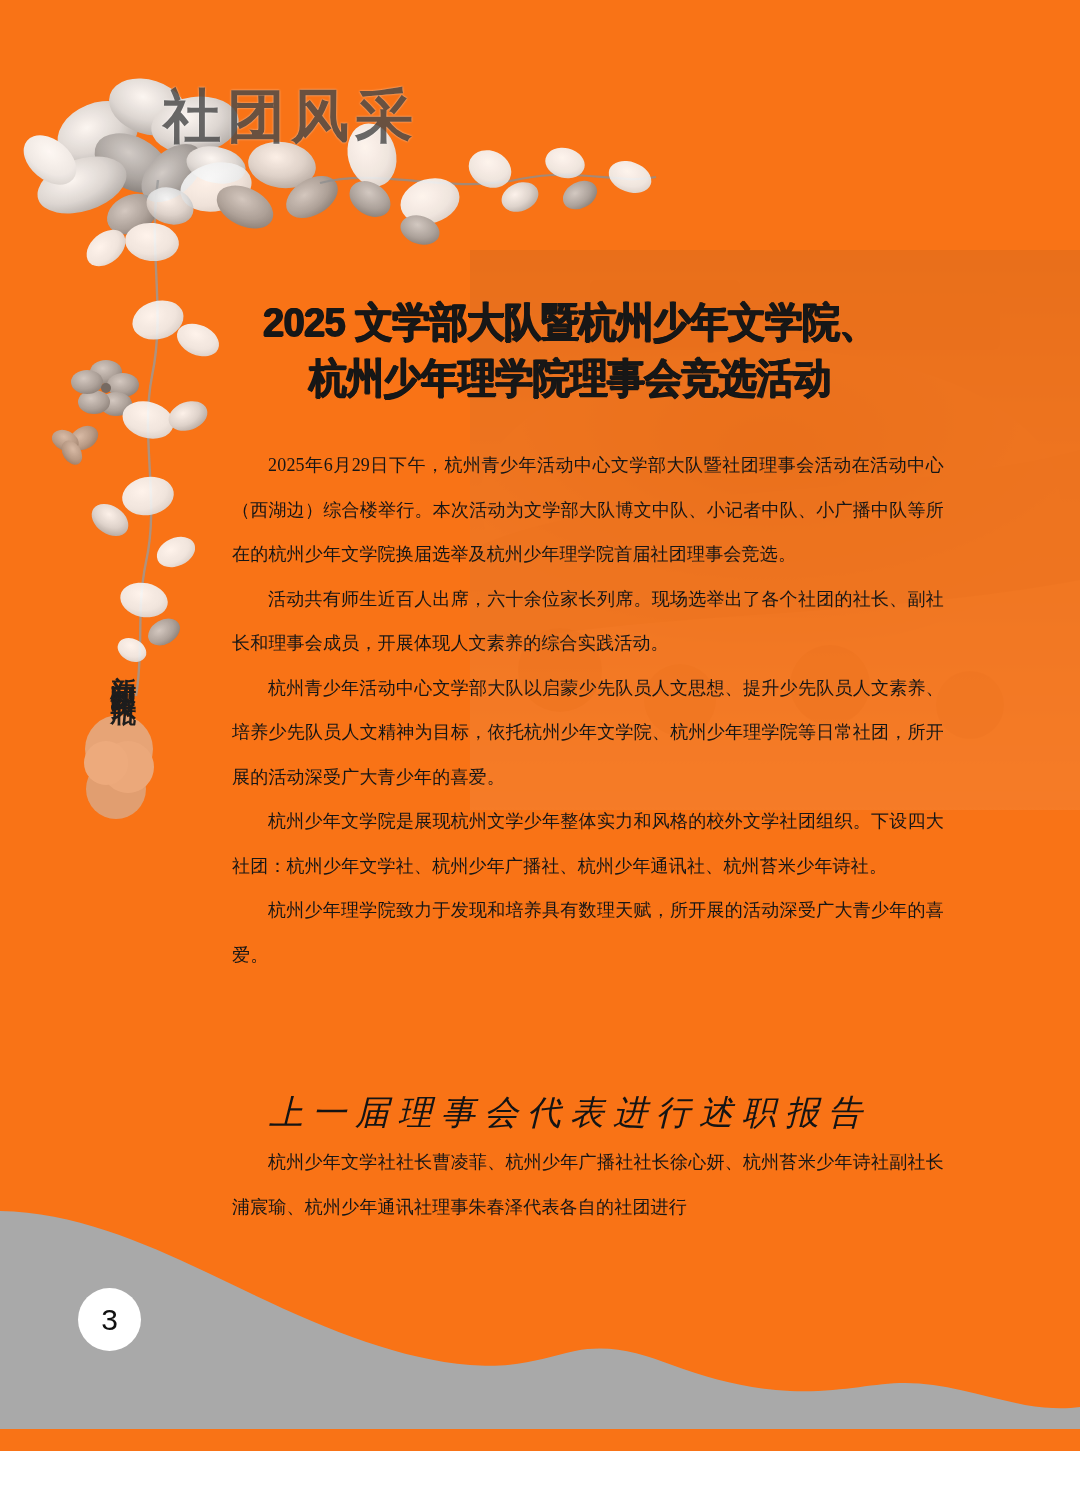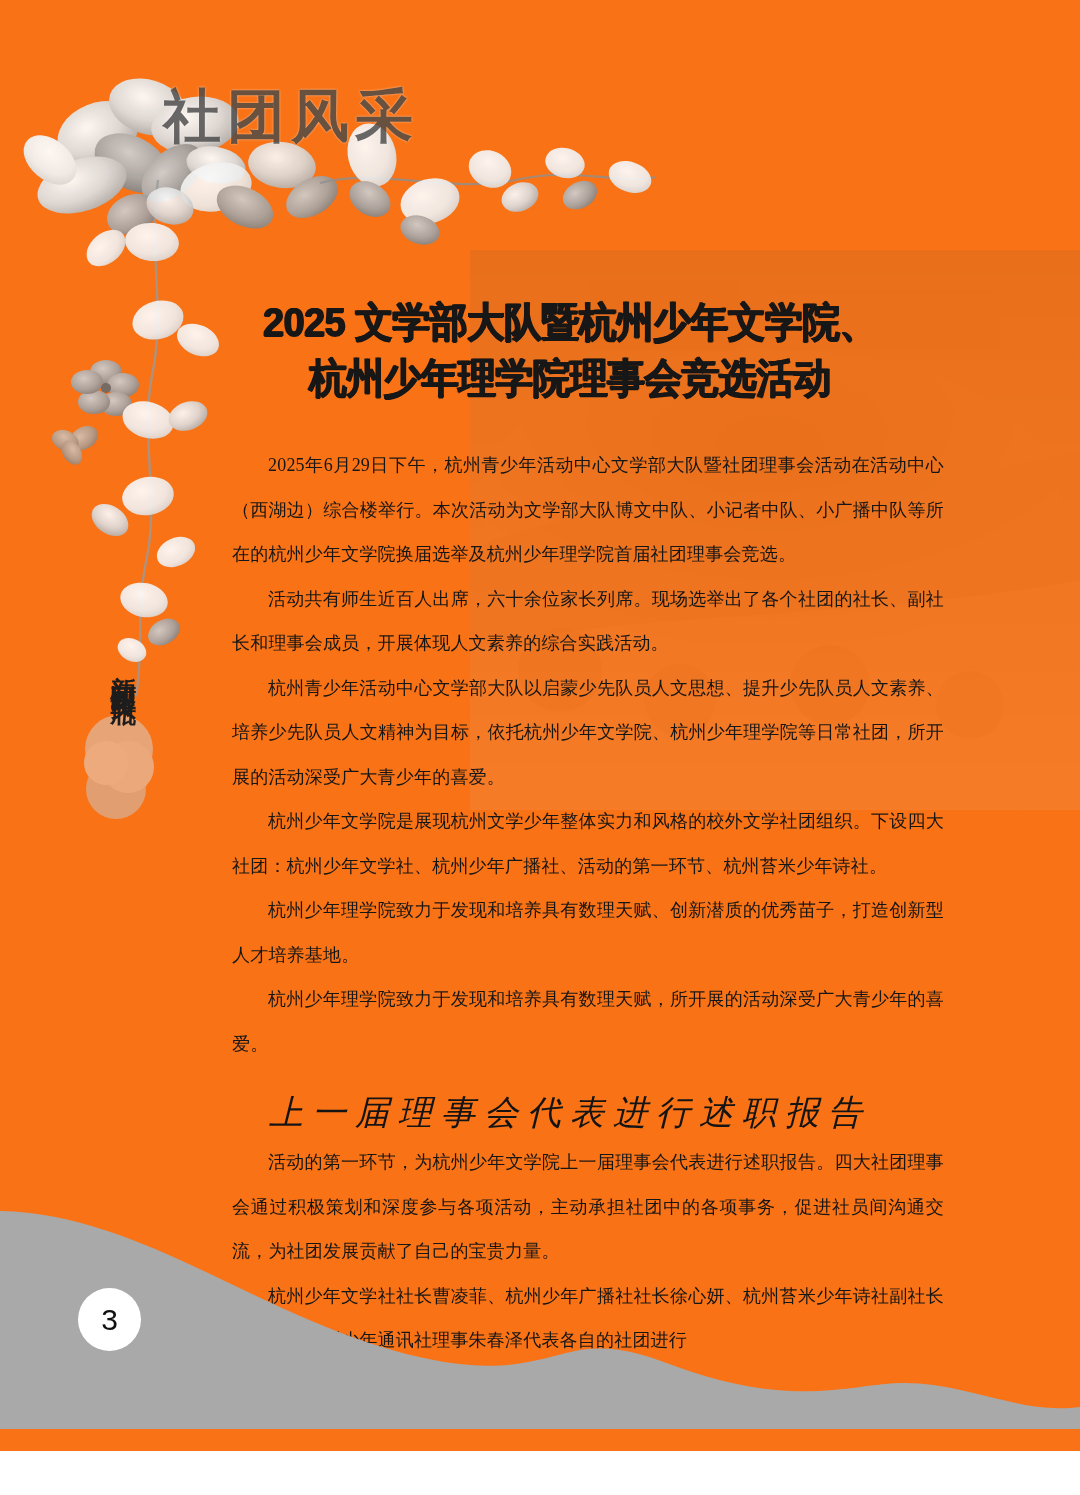--- a/index.html
+++ b/index.html
@@ -319,29 +319,27 @@
       <circle cx="46" cy="70" r="26" fill="#dedede"></circle>
       <circle cx="24" cy="66" r="22" fill="#e2e2e2"></circle>
     </svg>
     <div class="side-label">新闻罐头瓶</div>
   </div>
 
   <div class="article">
     <p class="para">2025年6月29日下午，杭州青少年活动中心文学部大队暨社团理事会活动在活动中心（西湖边）综合楼举行。本次活动为文学部大队博文中队、小记者中队、小广播中队等所在的杭州少年文学院换届选举及杭州少年理学院首届社团理事会竞选。</p>
     <p class="para">活动共有师生近百人出席，六十余位家长列席。现场选举出了各个社团的社长、副社长和理事会成员，开展体现人文素养的综合实践活动。</p>
     <p class="para">杭州青少年活动中心文学部大队以启蒙少先队员人文思想、提升少先队员人文素养、培养少先队员人文精神为目标，依托杭州少年文学院、杭州少年理学院等日常社团，所开展的活动深受广大青少年的喜爱。</p>
-    <p class="para">杭州少年文学院是展现杭州文学少年整体实力和风格的校外文学社团组织。下设四大社团：杭州少年文学社、杭州少年广播社、活动的第一环节、杭州苔米少年诗社。</p>
-    <p class="para">杭州少年理学院致力于发现和培养具有数理天赋、创新潜质的优秀苗子，打造创新型人才培养基地。</p>
+    <p class="para">杭州少年文学院是展现杭州文学少年整体实力和风格的校外文学社团组织。下设四大社团：杭州少年文学社、杭州少年广播社、杭州少年通讯社、杭州苔米少年诗社。</p>
     <p class="para">杭州少年理学院致力于发现和培养具有数理天赋，所开展的活动深受广大青少年的喜爱。</p>
   </div>
 
   <h2 class="sub-heading">上一届理事会代表进行述职报告</h2>
 
   <div class="article2">
-    <p class="para">活动的第一环节，为杭州少年文学院上一届理事会代表进行述职报告。四大社团理事会通过积极策划和深度参与各项活动，主动承担社团中的各项事务，促进社员间沟通交流，为社团发展贡献了自己的宝贵力量。</p>
     <p class="para">杭州少年文学社社长曹凌菲、杭州少年广播社社长徐心妍、杭州苔米少年诗社副社长浦宸瑜、杭州少年通讯社理事朱春泽代表各自的社团进行</p>
   </div>
 
   <svg id="wave" viewBox="0 0 1080 260" preserveAspectRatio="none" aria-hidden="true">
     <path d="M0 42
              C 90 44, 170 86, 250 124
              C 330 162, 400 190, 470 196
              C 520 200, 545 188, 575 182
              C 610 175, 640 184, 672 196
              C 710 210, 748 220, 790 222

